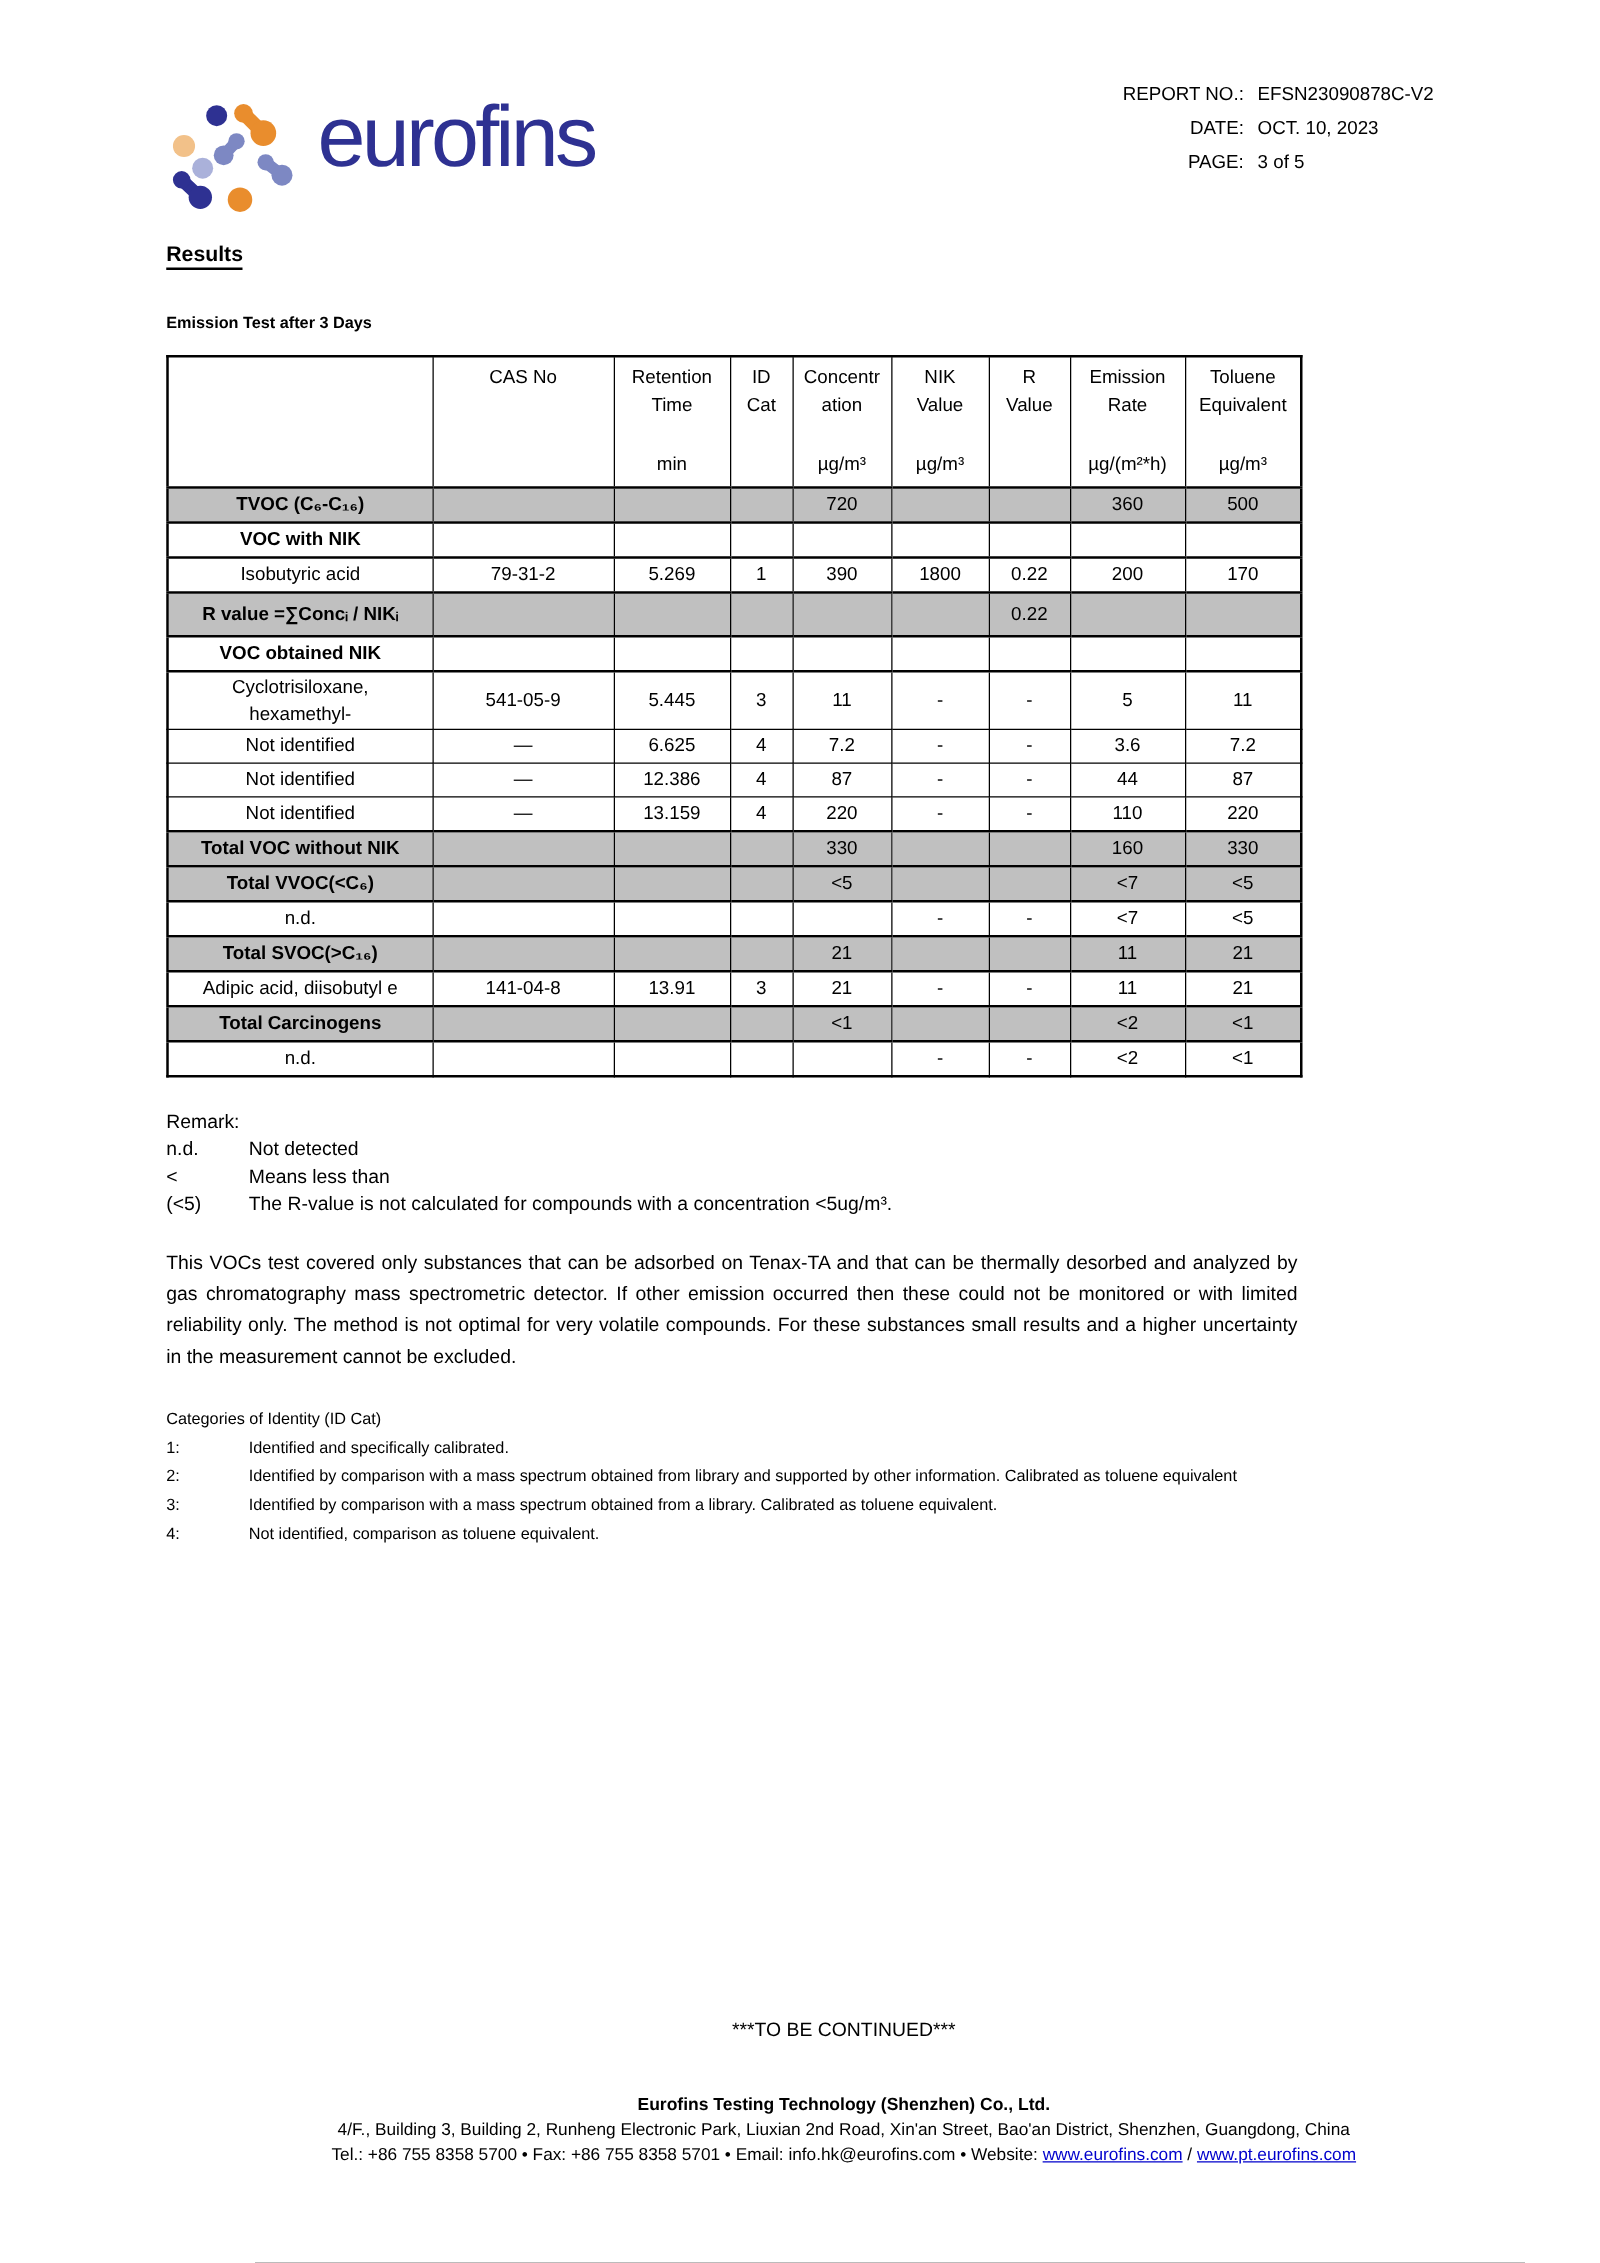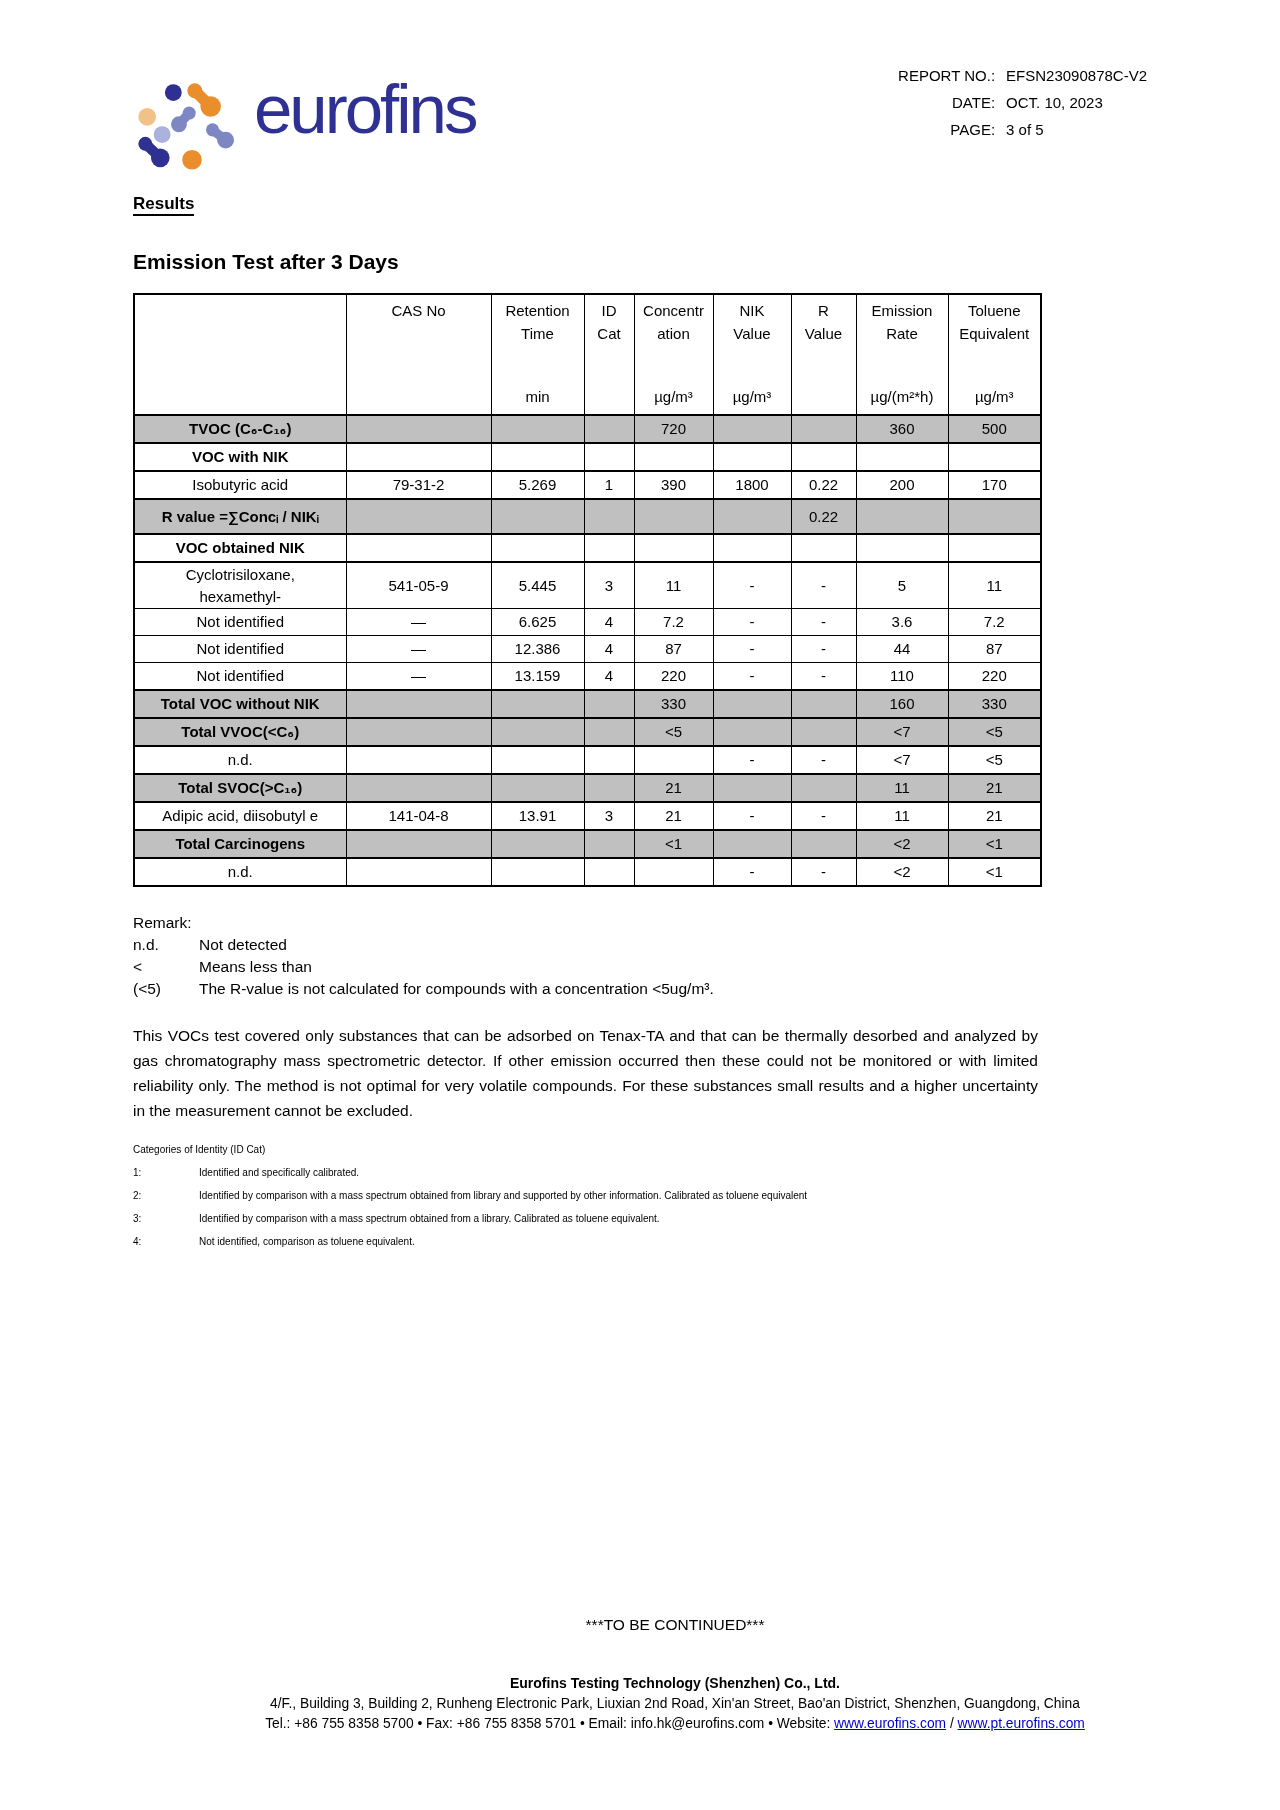--- a/index.html
+++ b/index.html
@@ -16,49 +16,49 @@
   }
   .report-info{
     position:absolute;top:68px;right:133px;display:grid;grid-template-columns:auto auto;
     column-gap:9px;row-gap:20px;font-size:15px;line-height:16px;gap:11px;
   }
   .report-info .lbl{text-align:right;}
   
   .main{position:absolute;left:133px;top:194px;width:905px;}
   .results-heading{font-size:17px;font-weight:bold;}
   .results-heading span{border-bottom:2px solid #000;padding-bottom:1px;}
-  .subtitle{margin-top:36px;font-size:21px;font-weight:bold;}
+  .subtitle{margin-top:36px;font-size:13px;font-weight:bold;}
   
   table.results{
     margin-top:19px;border-collapse:collapse;table-layout:fixed;width:907px;
     border:2px solid #000;font-size:15px;
   }
   table.results th,table.results td{
     border:1px solid #000;padding:0 3px;text-align:center;vertical-align:middle;
     font-weight:normal;overflow:hidden;
   }
   table.results thead th{height:97px;padding:0;vertical-align:top;}
-  .hcell{display:flex;flex-direction:column;height:119px;justify-content:space-between;align-items:center;padding:4px 1px 9px;box-sizing:border-box;}
+  .hcell{display:flex;flex-direction:column;height:103px;justify-content:space-between;align-items:center;padding:4px 1px 9px;box-sizing:border-box;}
   .hl{line-height:23px;}
   .hu{line-height:16px;}
   td.lab{text-align:left;white-space:nowrap;padding-left:4px;}
   tr.bold td.lab{font-weight:bold;}
   tr.shaded td{background:var(--shade,#c0c0c0);}
   tr.section td{border-top:2px solid #000;border-bottom:2px solid #000;}
   tbody td{height:26px;line-height:20px;}
   tr.tall td{height:33px;}
   tr.twolines td{height:45px;}
   td.lab div{line-height:22px;}
   
   .remark{margin-top:25px;font-size:15.5px;line-height:22px;}
   .hang{display:flex;}
   .hang .term{width:66px;flex:none;}
   .hang .def{flex:1;}
   .note{margin-top:23px;font-size:15.5px;line-height:25px;text-align:justify;}
-  .categories{margin-top:15px;font-size:10px;line-height:23px;}
+  .categories{margin-top:25px;font-size:13px;line-height:23px;}
   .categories .hang .def{text-align:justify;}
   
   .footer-block{position:absolute;left:70px;top:1616px;width:1210px;text-align:center;}
   .continued{font-size:15.5px;}
   .company{margin-top:41px;font-size:14px;font-weight:bold;}
   .address{margin-top:5px;font-size:13.8px;}
   .contact{margin-top:5px;font-size:13.8px;}
   .contact a{color:var(--link,#0000cc);text-decoration:underline;cursor:pointer;}
 </style>
 </head>

